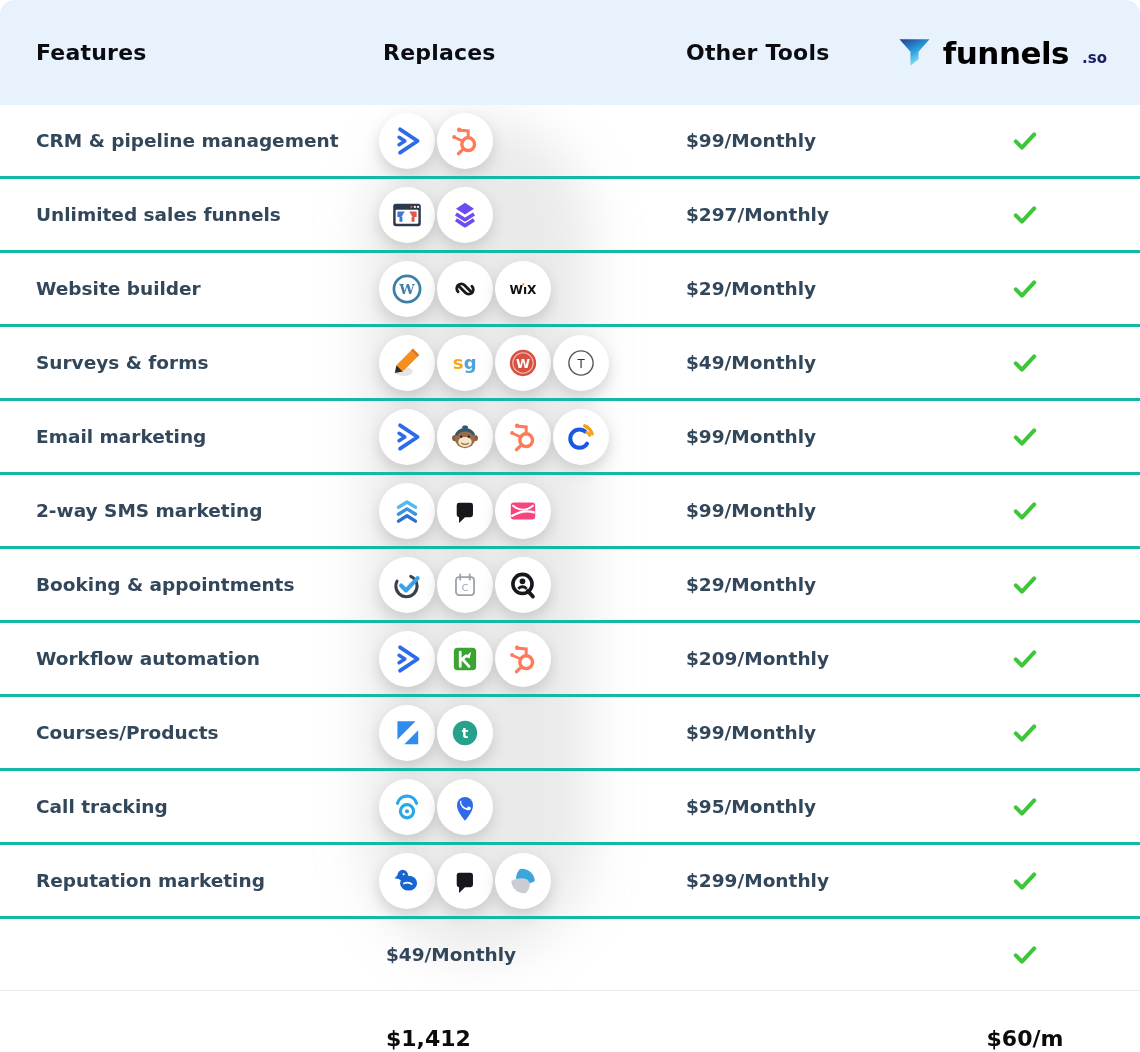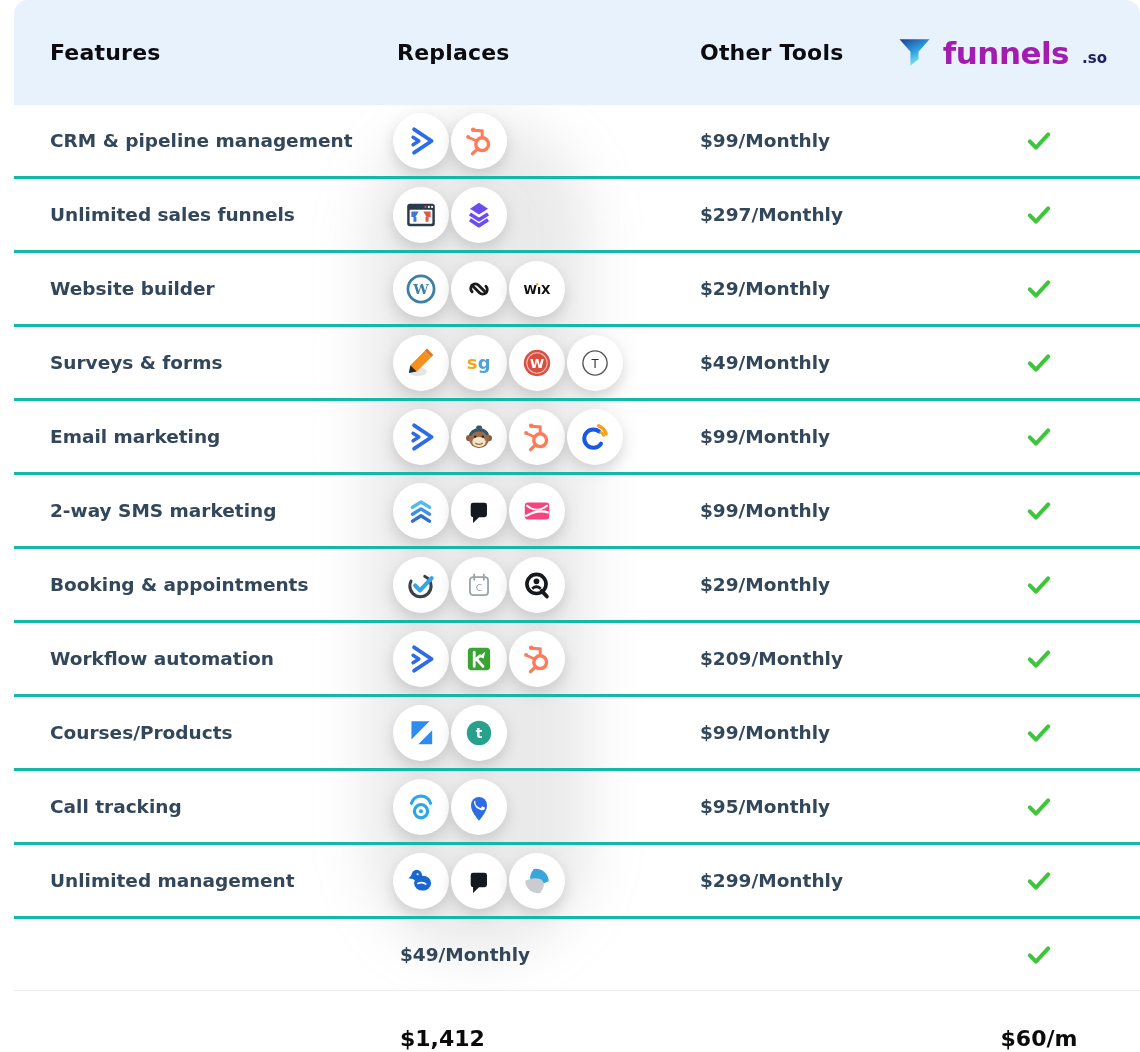--- a/index.html
+++ b/index.html
@@ -8,35 +8,35 @@
     font-family:"DejaVu Sans","Liberation Sans",sans-serif;
     border-radius:14px;overflow:hidden;
   }
   
   .icon-shadow-strip{
     position:absolute;left:366px;top:118px;width:224px;height:838px;
     background:rgba(150,150,150,0.20);filter:blur(26px);border-radius:120px;
   }
   .grid-row{
     display:grid;grid-template-columns:350px 300px 300px 150px 40px;
-    align-items:center;position:relative;margin-left:14px;
+    align-items:center;position:relative;
   }
   .header{
     height:105px;background:#E7F2FD;border-radius:14px 14px 0 0;
   }
   .col-head{
     font-size:22px;font-weight:600;color:#0C0C10;letter-spacing:.2px;
   }
   .pad36{padding-left:36px;}
   .pad33{padding-left:33px;}
   .brand{
     position:absolute;right:36px;top:50%;transform:translateY(-50%);
     display:flex;align-items:center;gap:10px;
   }
-  .brand-text{font-size:31px;font-weight:700;color:#a21caf;letter-spacing:-.5px;}
+  .brand-text{font-size:31px;font-weight:700;color:#000000;letter-spacing:-.5px;}
   .brand-tld{font-size:15px;font-weight:700;color:#1B2066;position:relative;top:5px;left:3px;}
   .row{height:71px;}
   .row + .row{border-top:3px solid #14b8a6;}
   .feature,.price{font-size:18.5px;color:#33475B;font-weight:700;}
   .icons{display:flex;align-items:center;padding-left:29px;}
   .icon-circle{
     width:56px;height:56px;border-radius:50%;background:#fff;flex:0 0 auto;
     box-shadow:0 6px 14px rgba(120,120,120,.28);
     display:flex;align-items:center;justify-content:center;margin-right:2px;
   }
@@ -477,21 +477,21 @@
     </div>
     <div class="price pad36">$95/Monthly</div>
     <div class="check-cell">
         <svg class="check-glyph">
           <use href="#sym-check"></use>
         </svg>
       </div>
   </div>
 
   <div class="grid-row row">
-    <div class="feature pad36">Unlimited management</div>
+    <div class="feature pad36">Reputation marketing</div>
     <div class="icons">
       <span class="icon-circle">
           <svg class="glyph">
             <use href="#sym-birdeye"></use>
           </svg>
         </span>
       <span class="icon-circle">
           <svg class="glyph">
             <use href="#sym-podium"></use>
           </svg>

